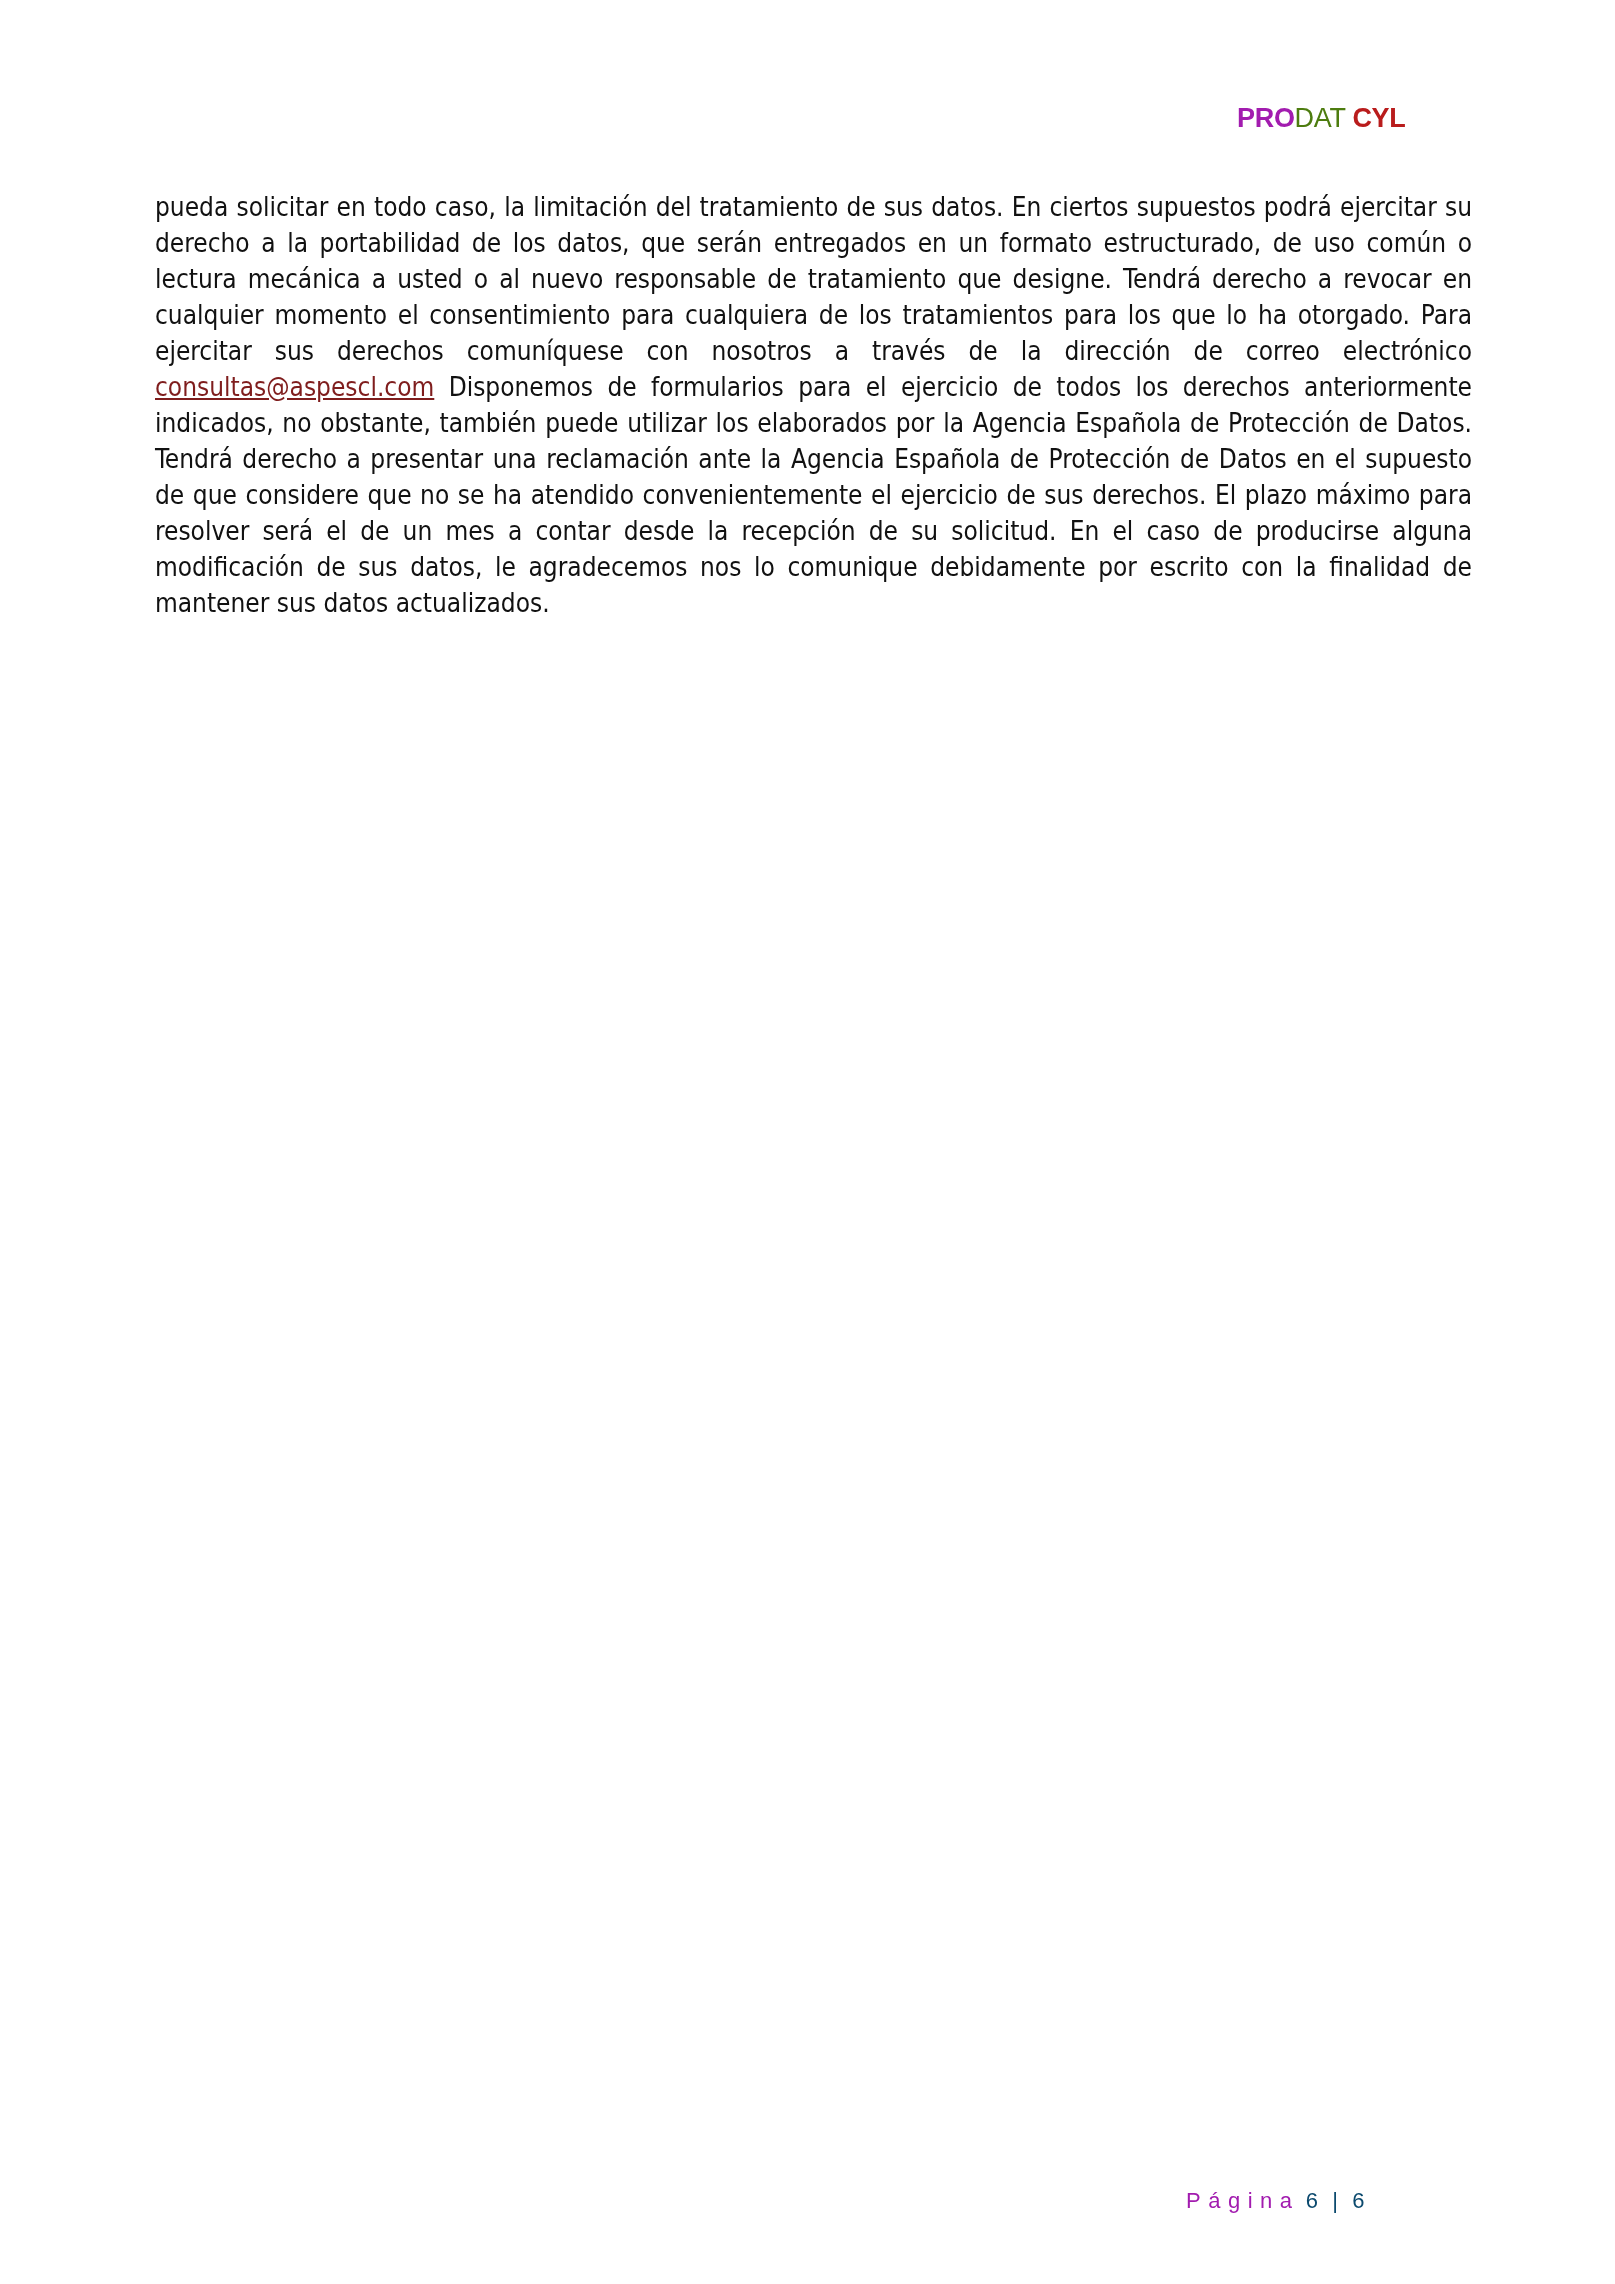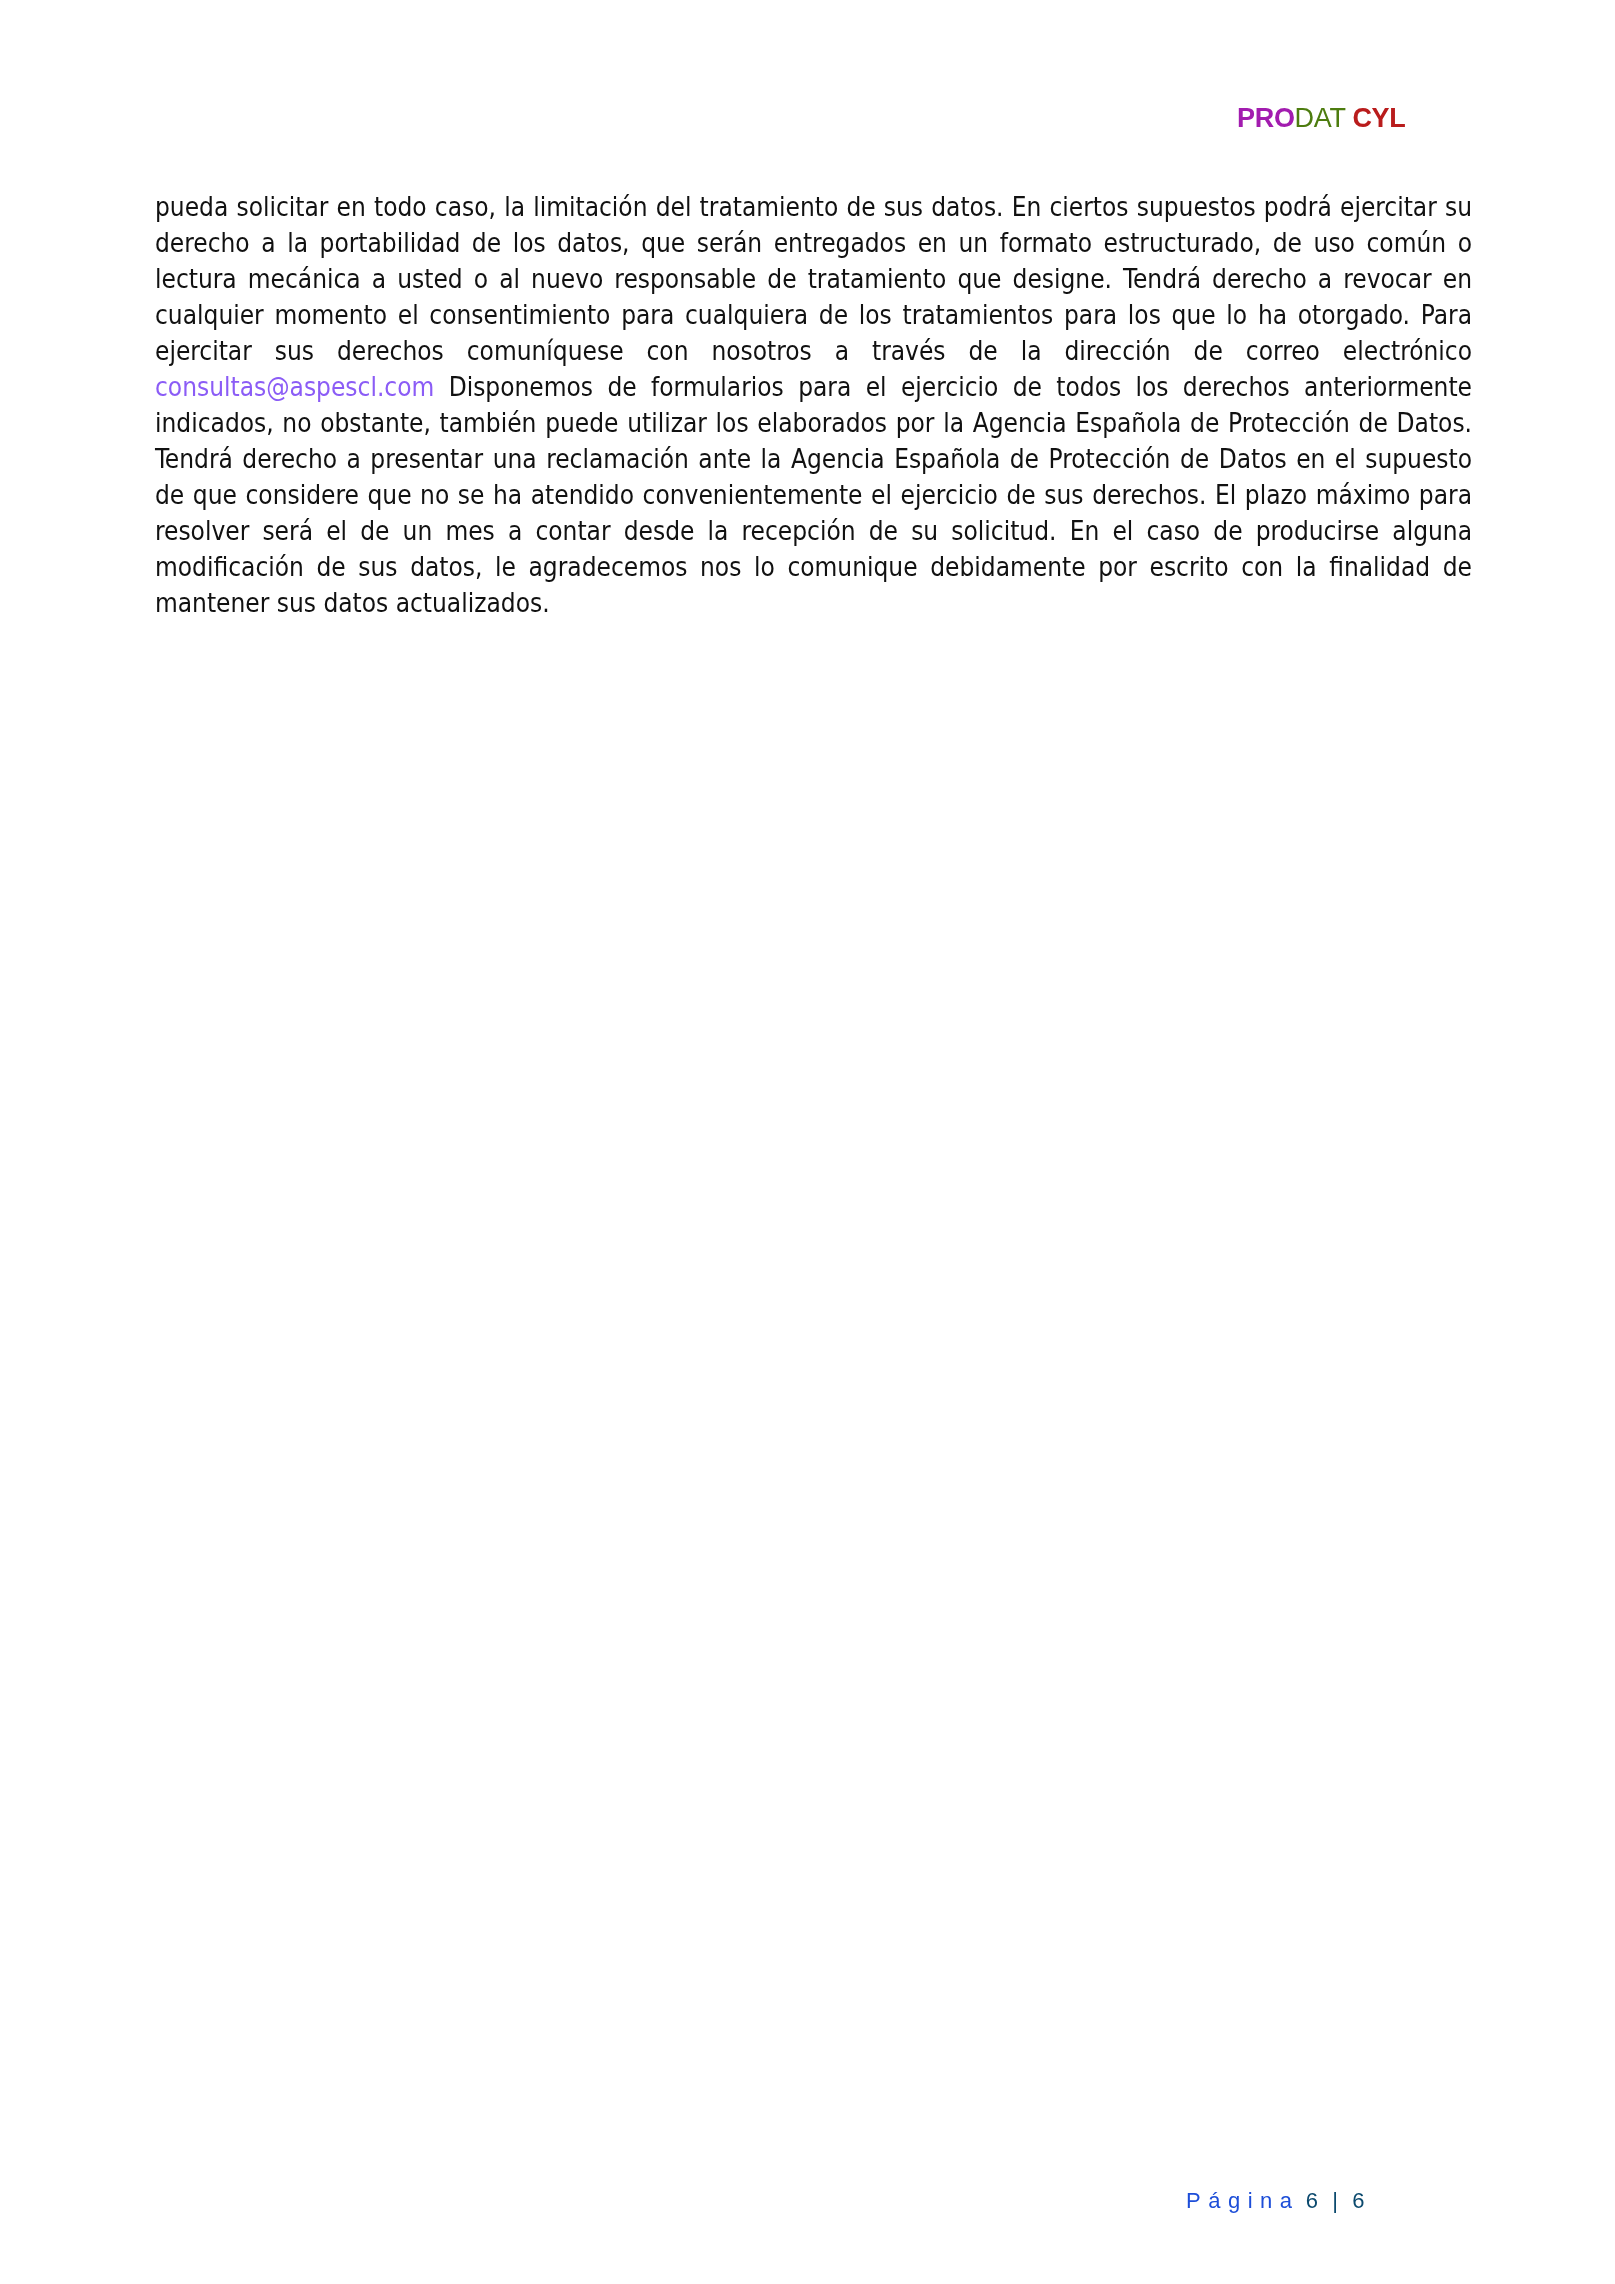--- a/index.html
+++ b/index.html
@@ -8,23 +8,23 @@
   .header-logo .pro { color:#a21caf; font-weight:bold; }
   .header-logo .dat { color:#4d7c0f; font-weight:normal; }
   .header-logo .cyl { color:#b91c1c; font-weight:bold; }
   .body-text {
     position:absolute; top:189px; left:155px; width:1317px;
     font-family:"Liberation Sans Narrow","DejaVu Sans Condensed","Liberation Sans",sans-serif;
     font-size:26px; line-height:36px; color:#111;
     text-align:justify; margin:0;
     font-stretch:condensed;
   }
-  .body-text a { color:#8b5cf6; }
+  .body-text a { color:#7f1d1d; text-decoration:underline; }
   .footer { position:absolute; top:2188px; left:1186px; font-family:"Liberation Sans",sans-serif; font-size:22px; }
-  .footer .lbl { color:#1d4ed8; letter-spacing:7.5px; }
+  .footer .lbl { color:#a21caf; letter-spacing:7.5px; }
   .footer .num { color:#0c4a6e; letter-spacing:4.1px; }
 </style>
 </head>
 <body>
 
 <div class="header-logo">
   <span class="pro">PRO</span><span class="dat">DAT</span> <span class="cyl">CYL</span>
 </div>
 
 <p class="body-text"><span>pueda solicitar en todo caso, la limitación del tratamiento de sus datos. En ciertos supuestos podrá ejercitar su derecho a la portabilidad de los datos, que serán entregados en un formato estructurado, de uso común o lectura mecánica a usted o al nuevo responsable de tratamiento que designe. Tendrá derecho a revocar en cualquier momento el consentimiento para cualquiera de los tratamientos para los que lo ha otorgado. Para ejercitar sus derechos comuníquese con nosotros a través de la dirección de correo electrónico </span><a title="consultas@aspescl.com">consultas@aspescl.com</a><span> Disponemos de formularios para el ejercicio de todos los derechos anteriormente indicados, no obstante, también puede utilizar los elaborados por la Agencia Española de Protección de Datos. Tendrá derecho a presentar una reclamación ante la Agencia Española de Protección de Datos en el supuesto de que considere que no se ha atendido convenientemente el ejercicio de sus derechos. El plazo máximo para resolver será el de un mes a contar desde la recepción de su solicitud. En el caso de producirse alguna modificación de sus datos, le agradecemos nos lo comunique debidamente por escrito con la finalidad de mantener sus datos actualizados.</span></p>

